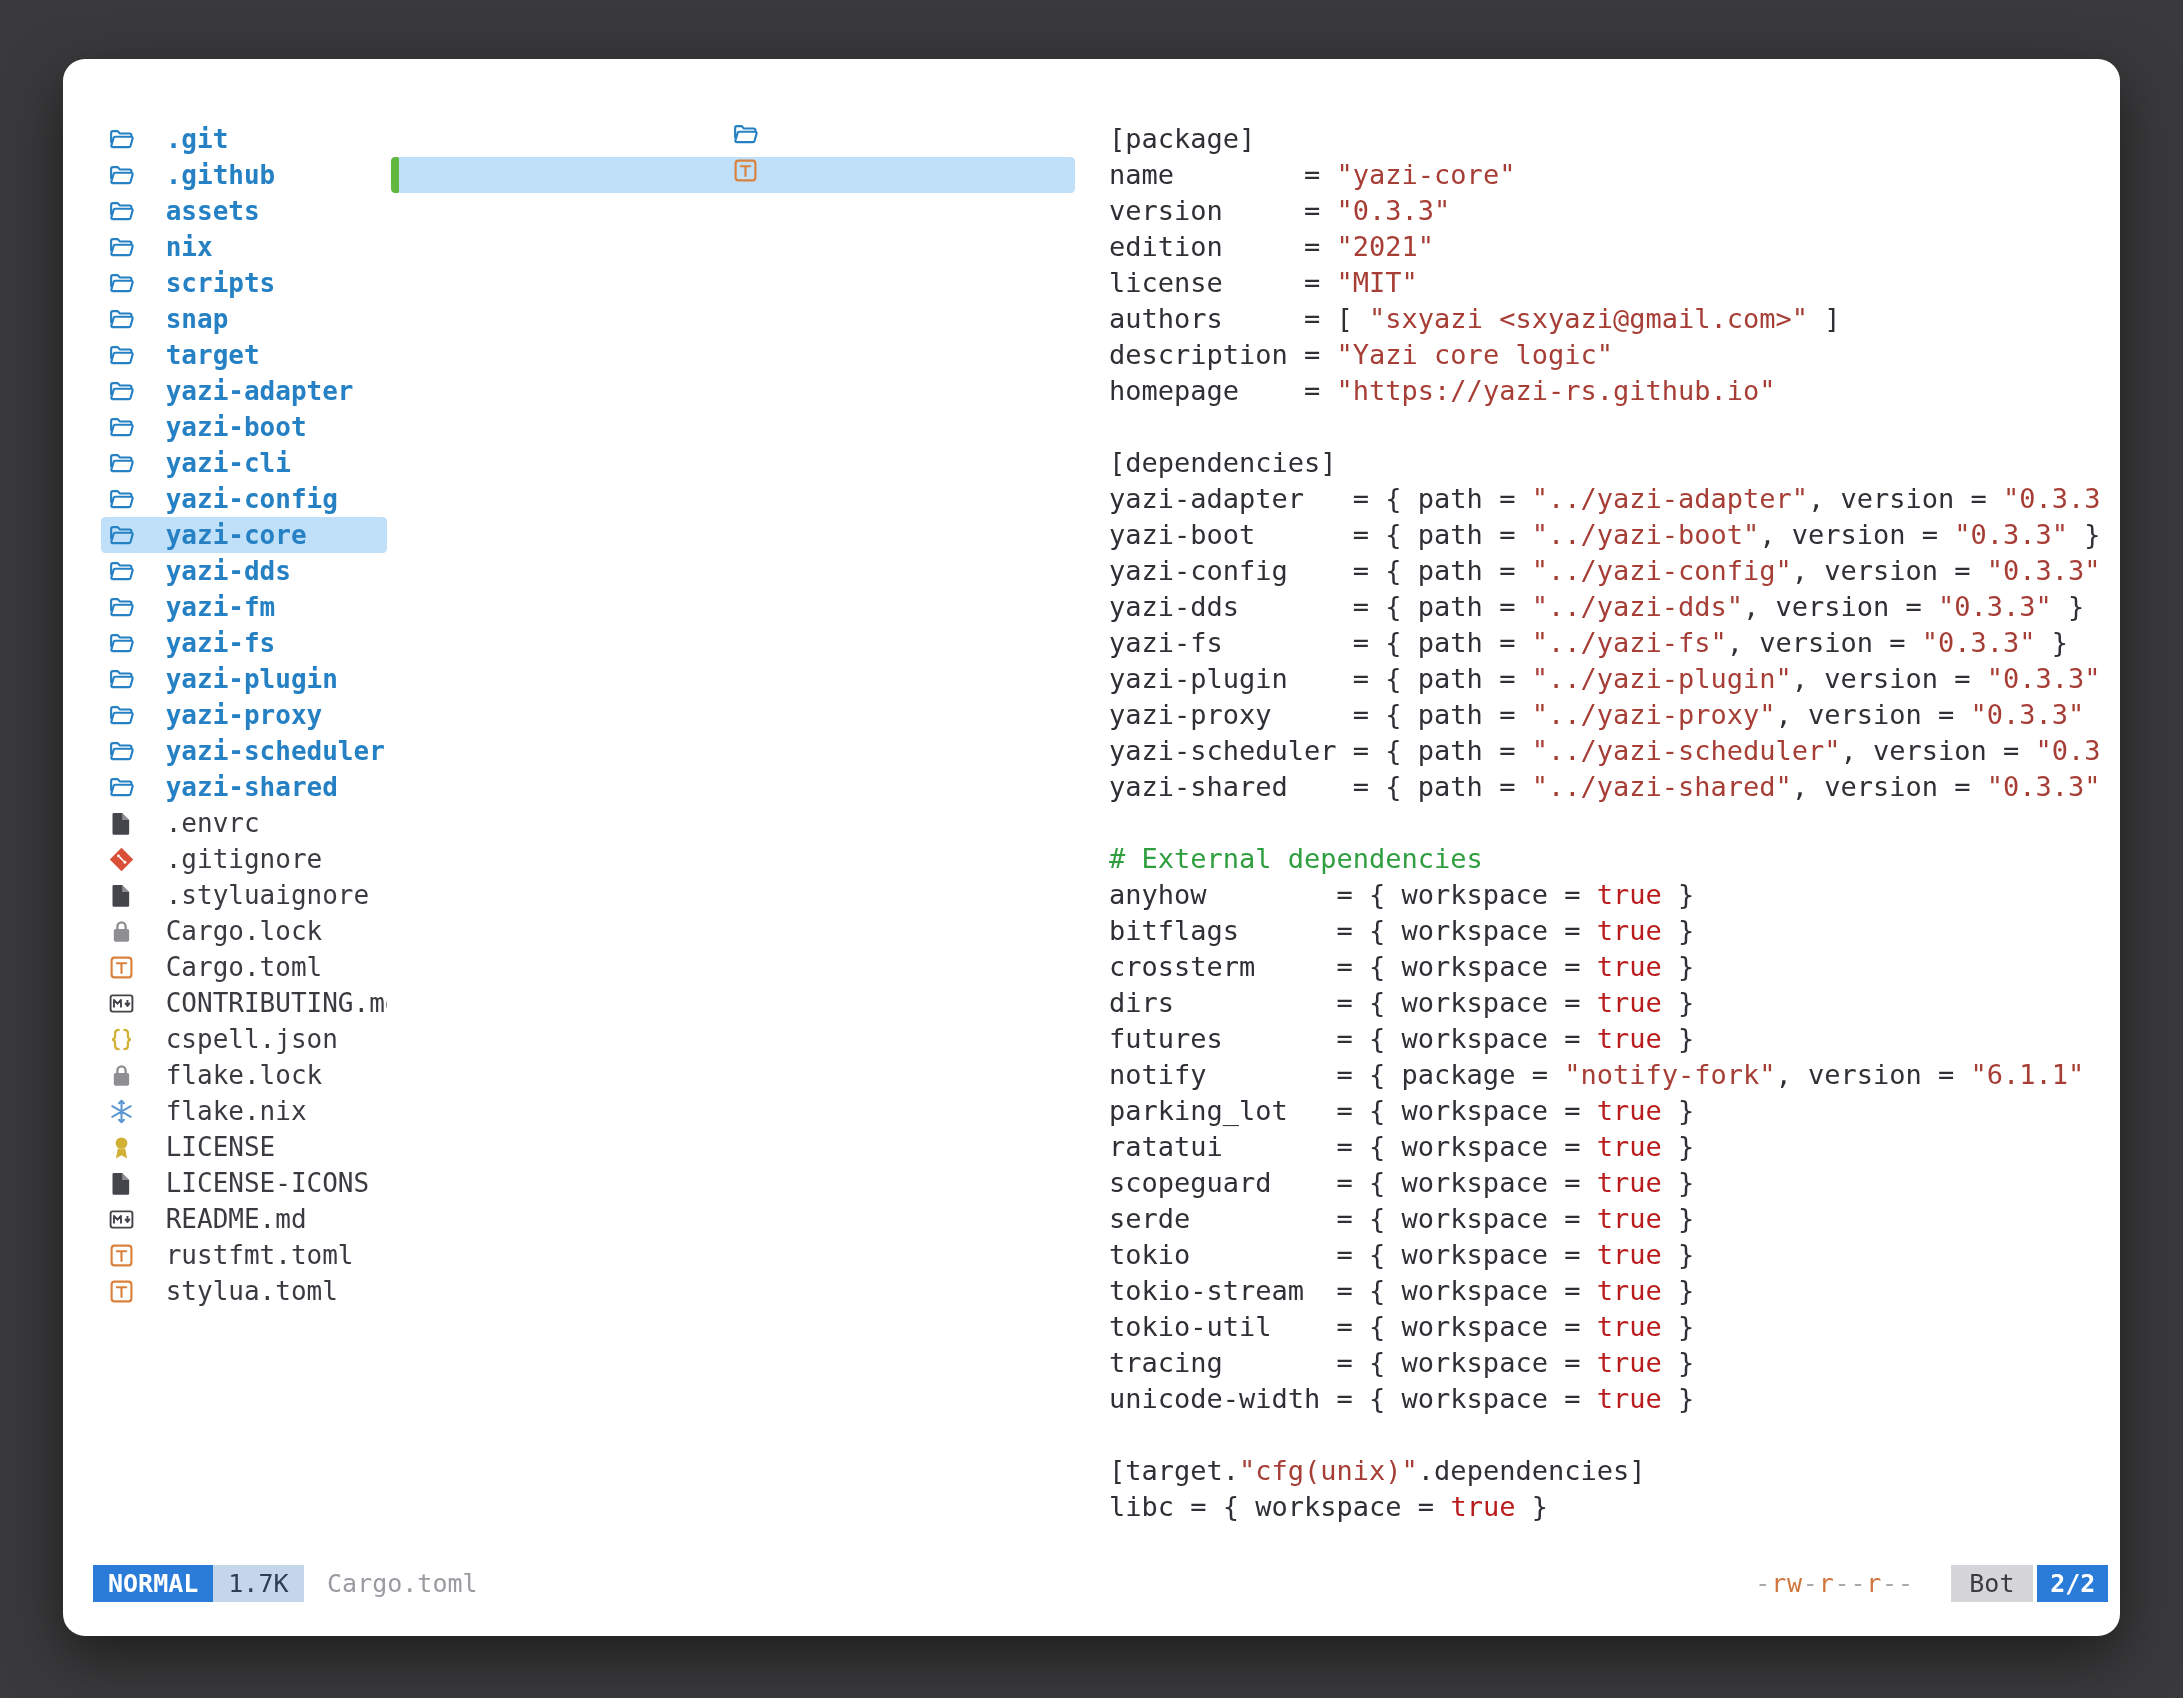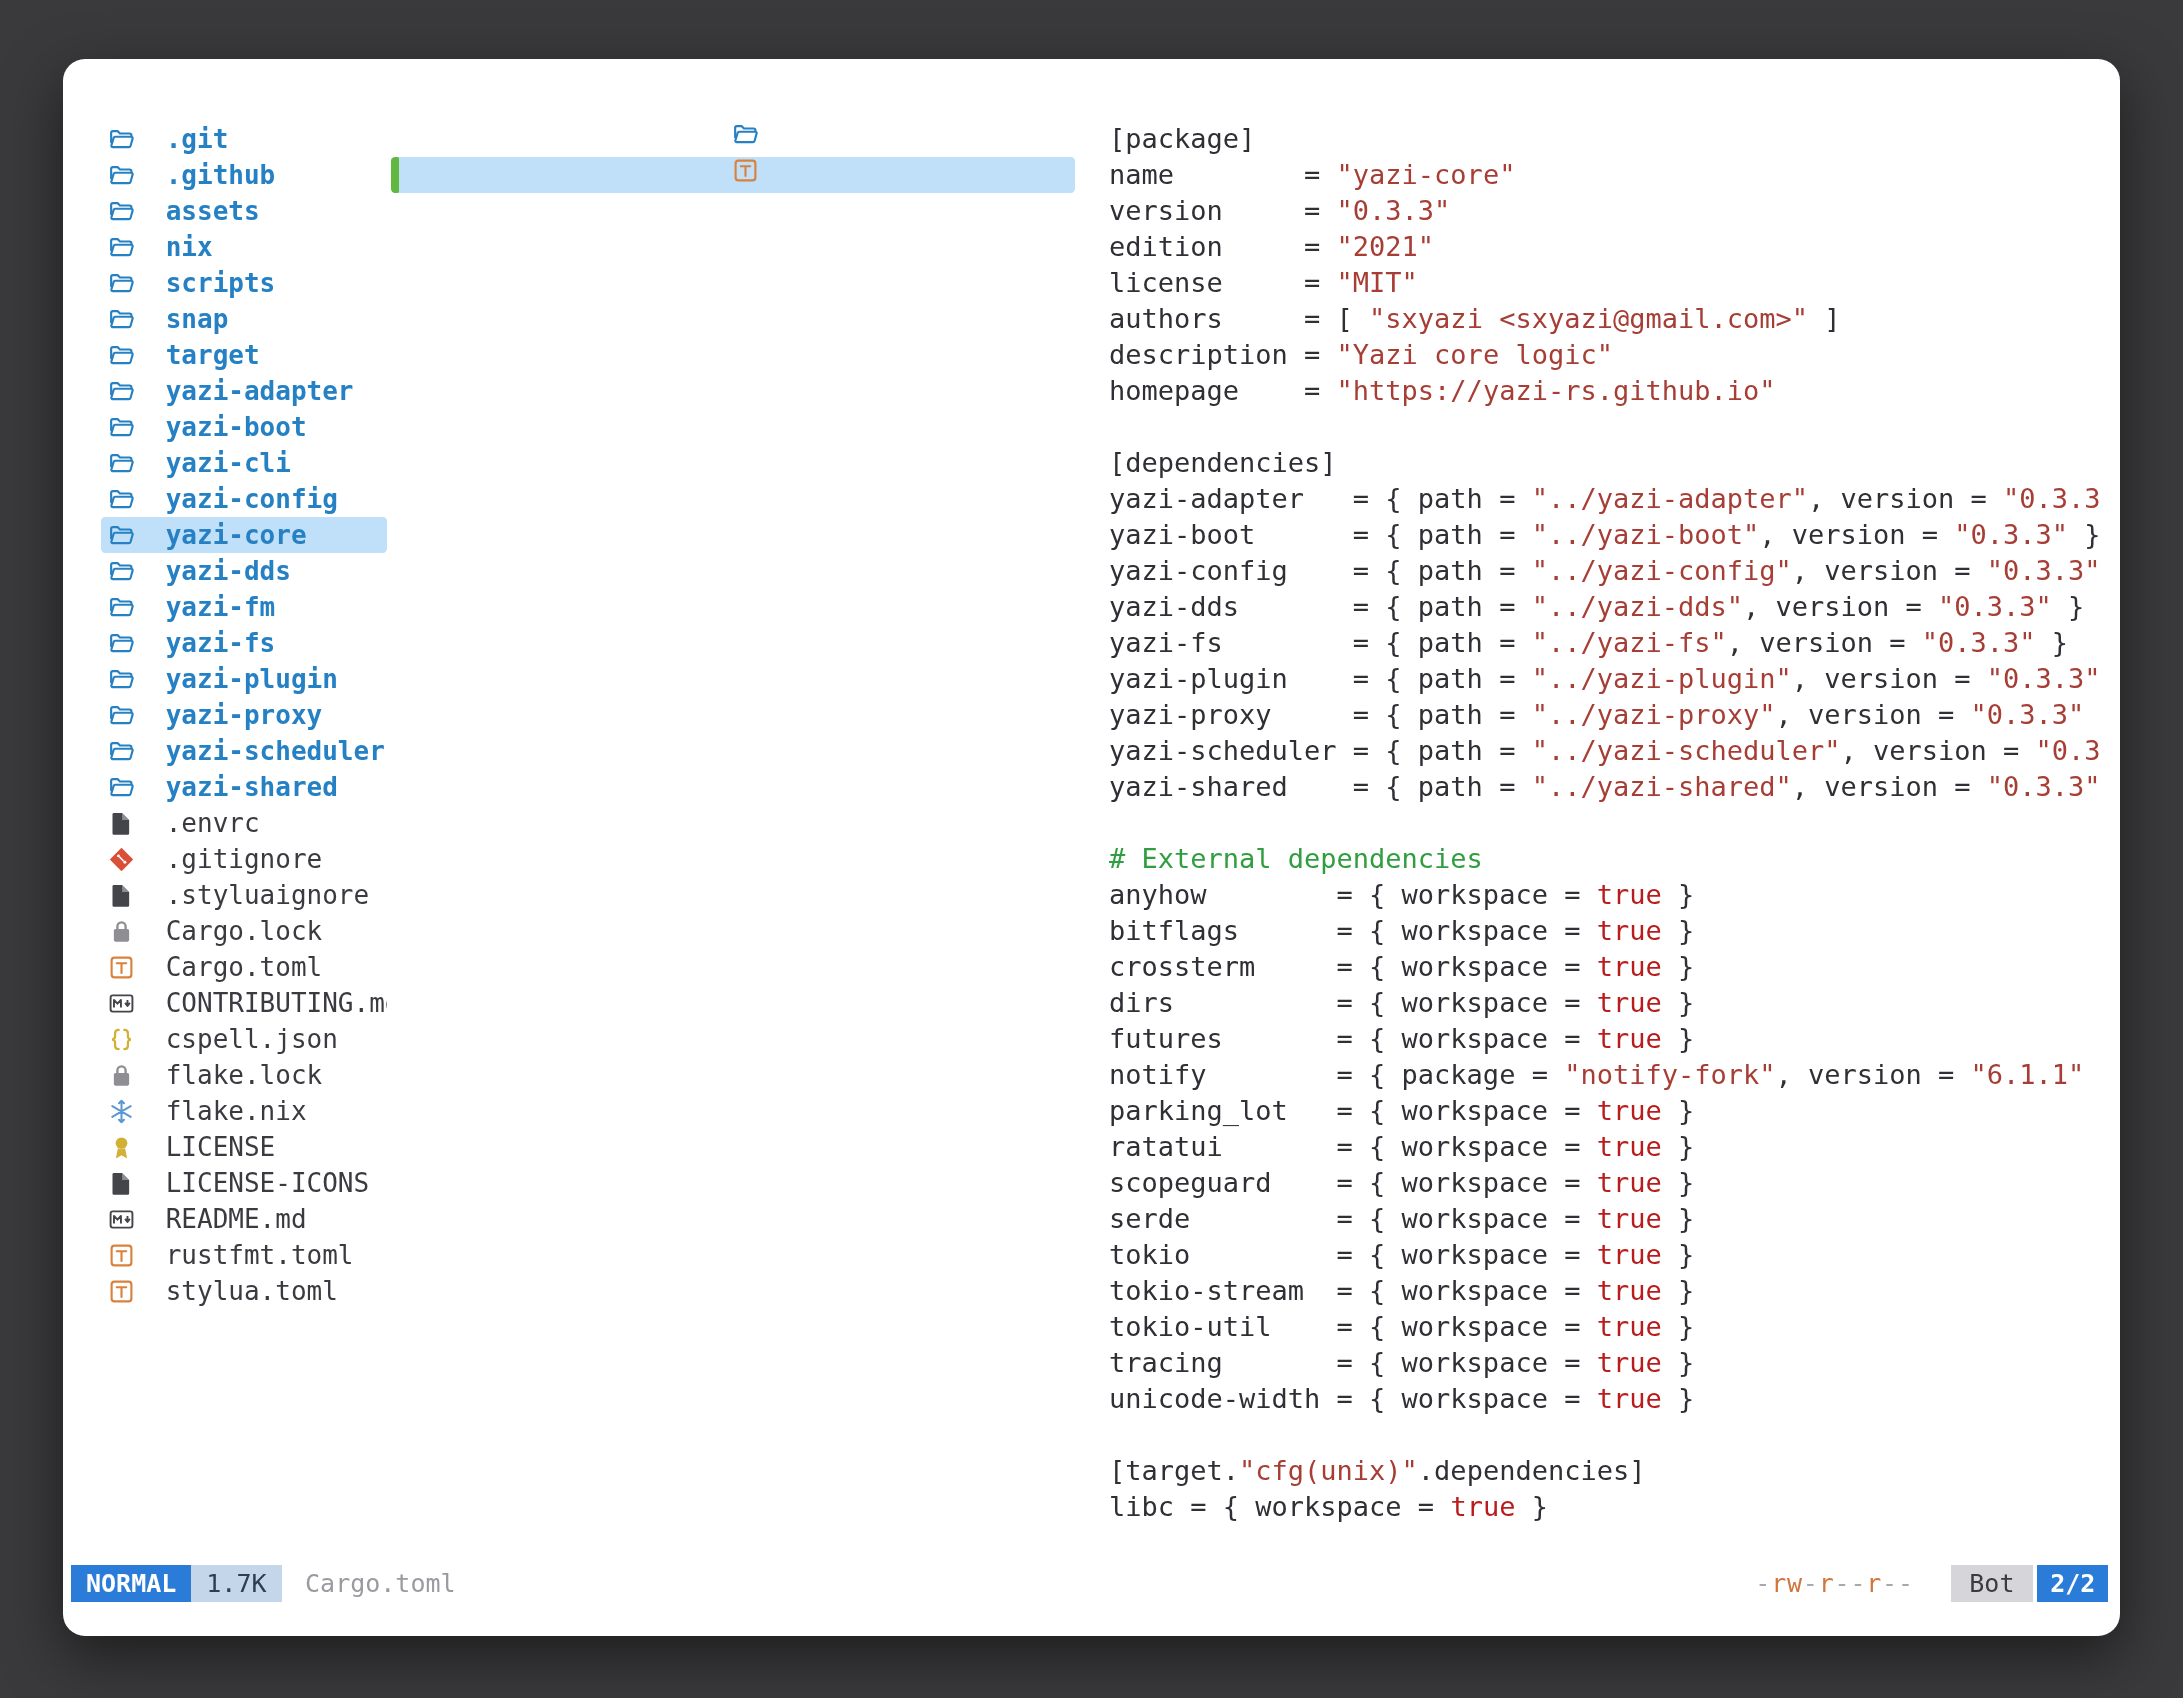--- a/index.html
+++ b/index.html
@@ -88,21 +88,21 @@
     overflow: hidden;
     color: #2f2f35;
   }
   .c-d { color: #2f2f35; }
   .c-s { color: #a73e36; }
   .c-b { color: #b91c1c; }
   .c-c { color: #2f9e3f; }
 
   #status-bar {
     position: absolute;
-    left: 8px;
+    left: 30px;
     right: 11.7px;
     bottom: 34px;
     height: 37px;
     display: flex;
     align-items: center;
     font-size: 25px;
   }
   .badge {
     height: 37px;
     line-height: 37px;

